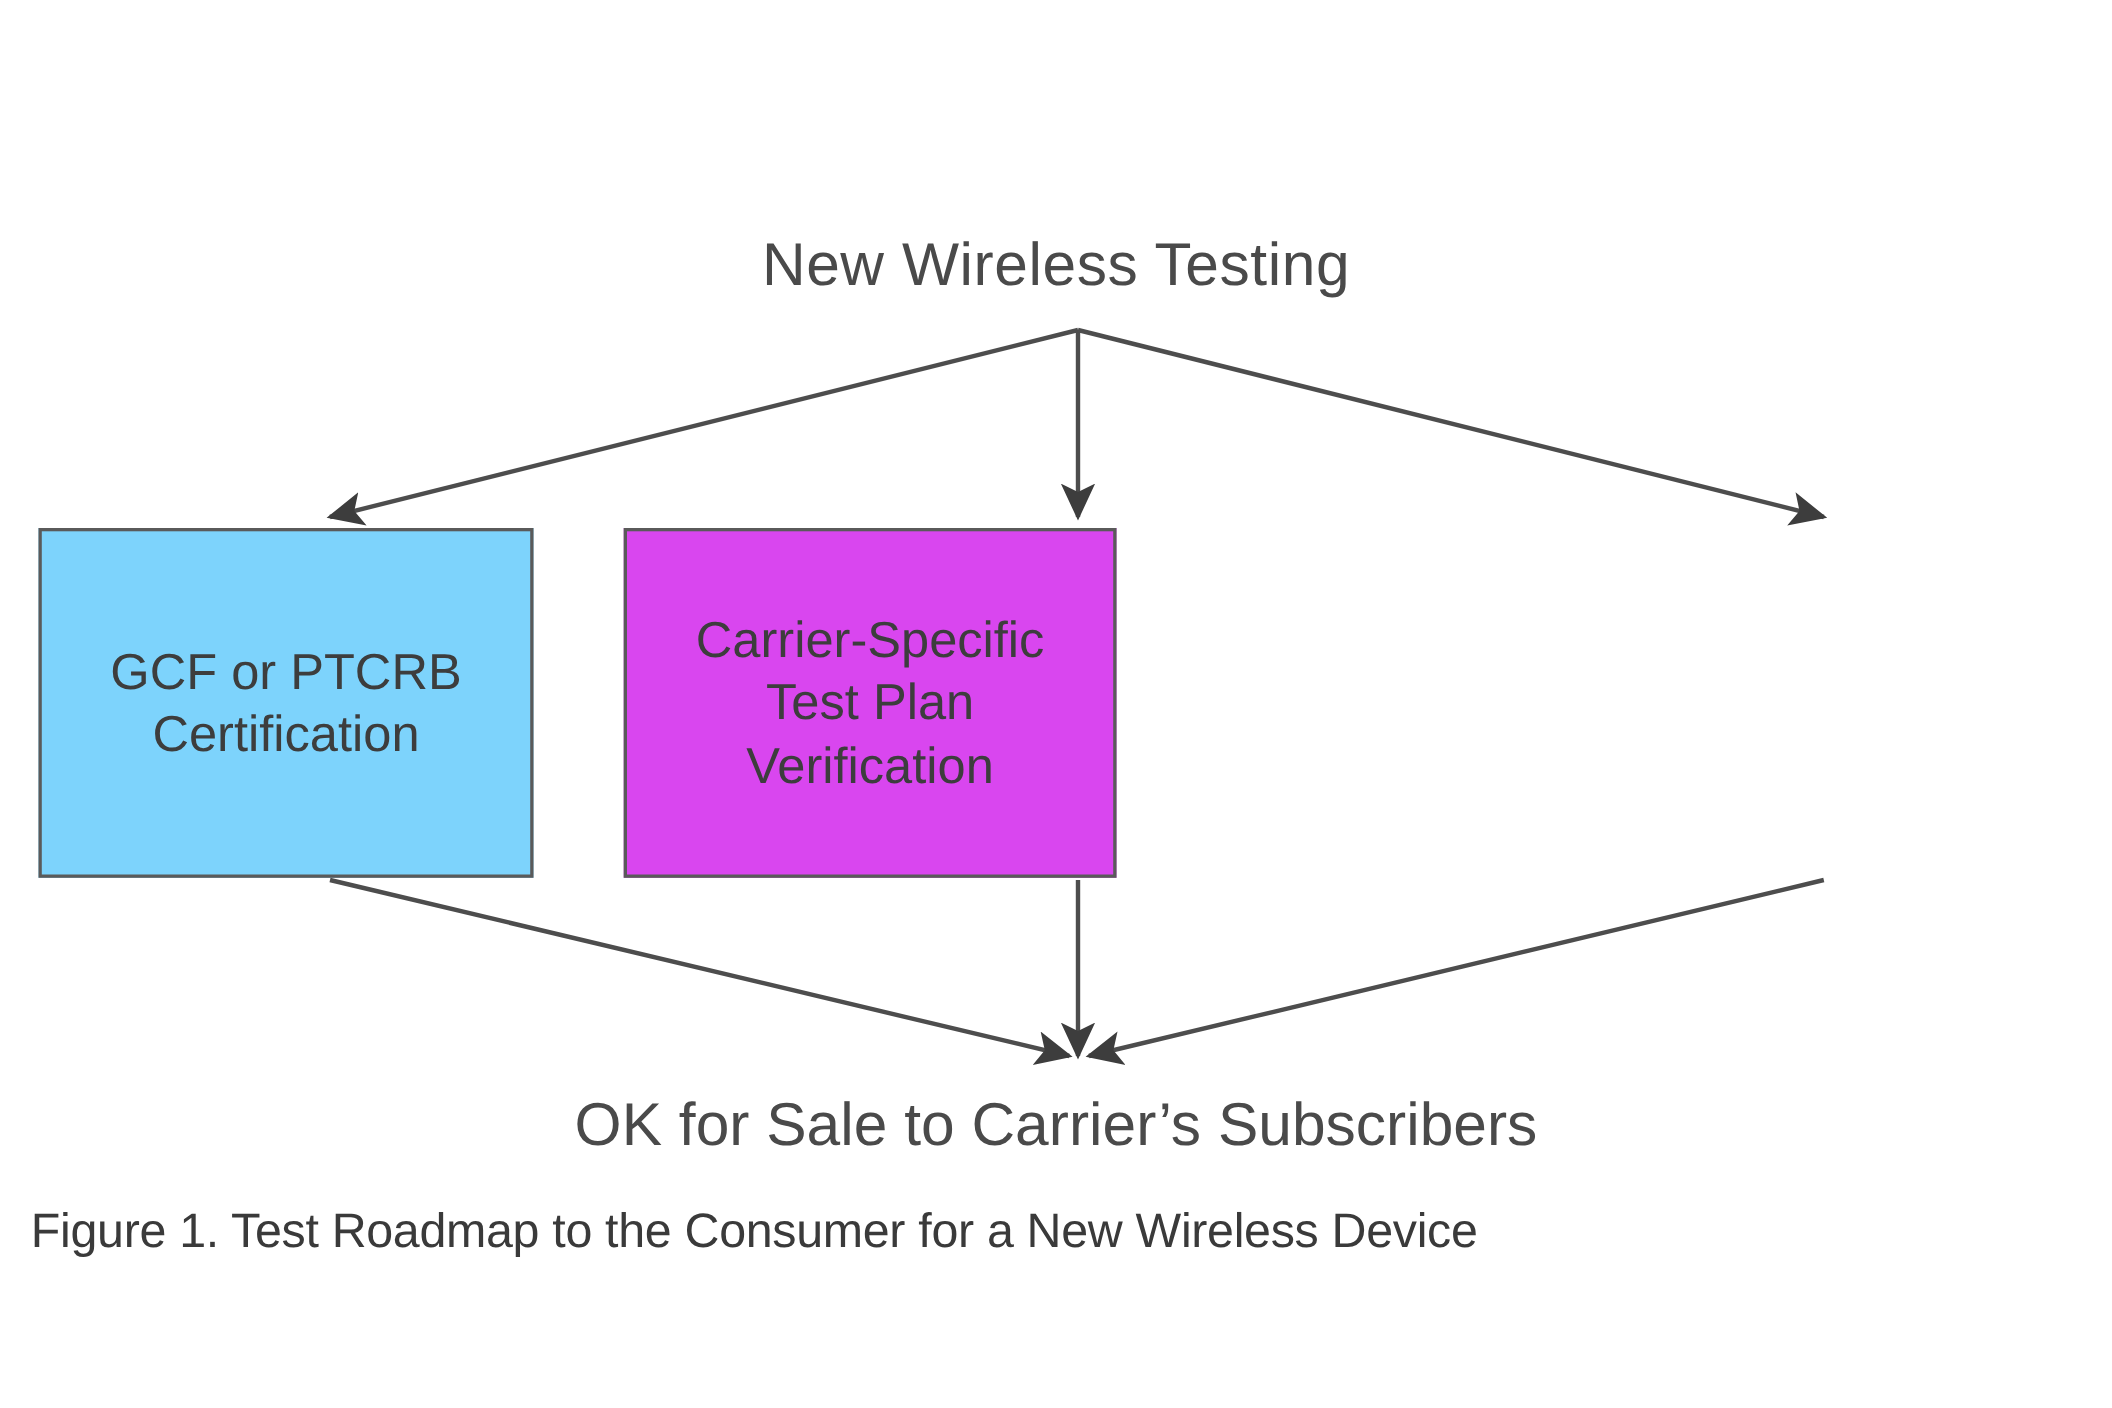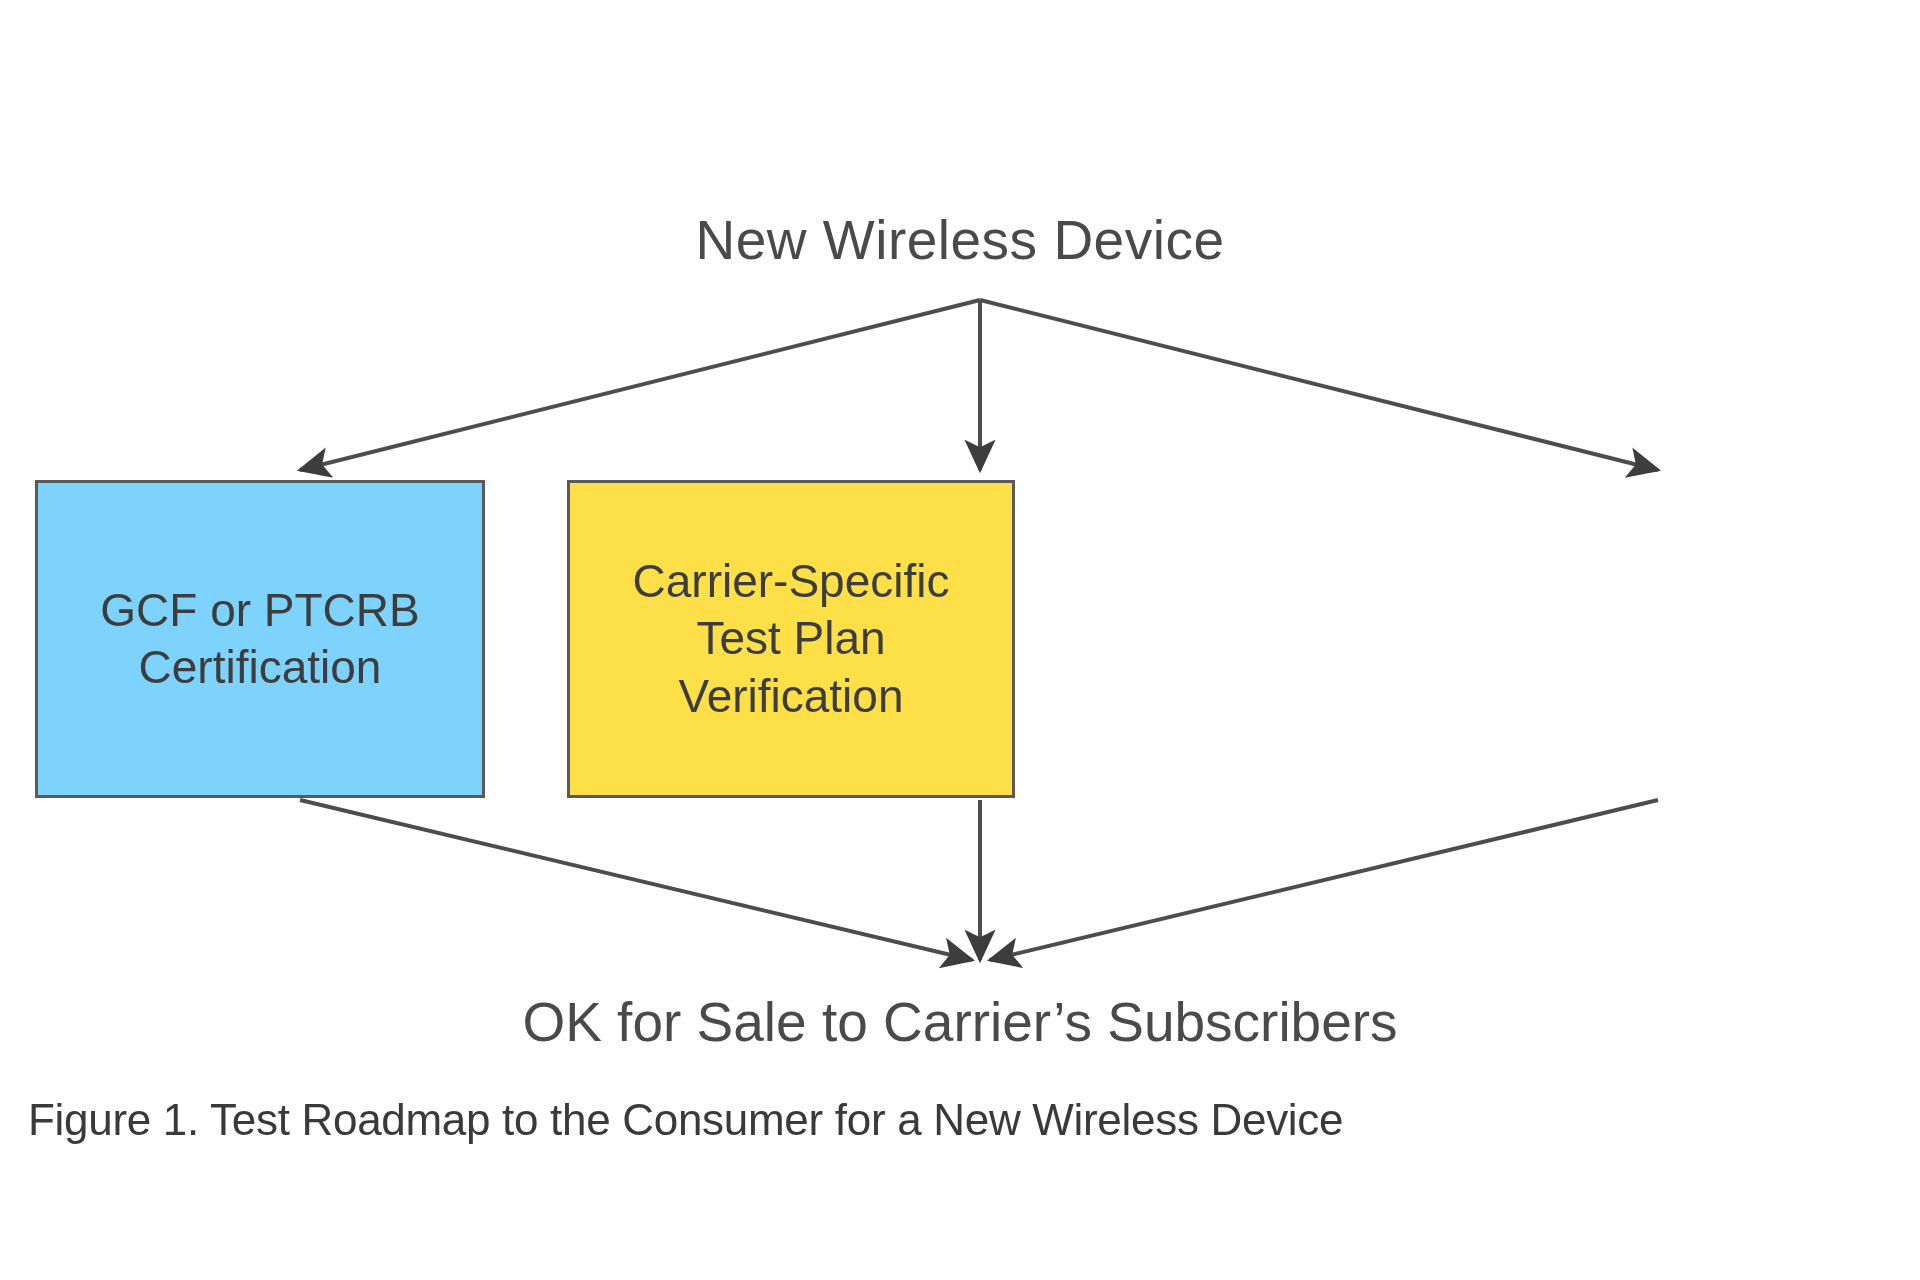--- a/index.html
+++ b/index.html
@@ -129,28 +129,28 @@
         <path d="M980,300 L1658,470"></path>
       </g>
 
       <g stroke="#4d4d4d" stroke-width="4" fill="none" marker-end="url(#arrowhead)">
         <path d="M300,800 L972,960"></path>
         <path d="M980,800 L980,960"></path>
         <path d="M1658,800 L990,960"></path>
       </g>
     </svg>
 
-    <div class="node-title">New Wireless Device</div>
+    <div class="node-title">New Wireless Testing</div>
 
     <div class="box" id="box-gcf" style="background:#7dd3fc;">
       <span class="box-label">GCF or PTCRB
 Certification</span>
     </div>
 
-    <div class="box" id="box-carrier" style="background:#fde047;">
+    <div class="box" id="box-carrier" style="background:#d946ef;">
       <span class="box-label">Carrier-Specific
 Test Plan
 Verification</span>
     </div>
 
 
     <div class="bottom-label">OK for Sale to Carrier’s Subscribers</div>
 
     <div class="caption">Figure 1. Test Roadmap to the Consumer for a New Wireless Device</div>
 

